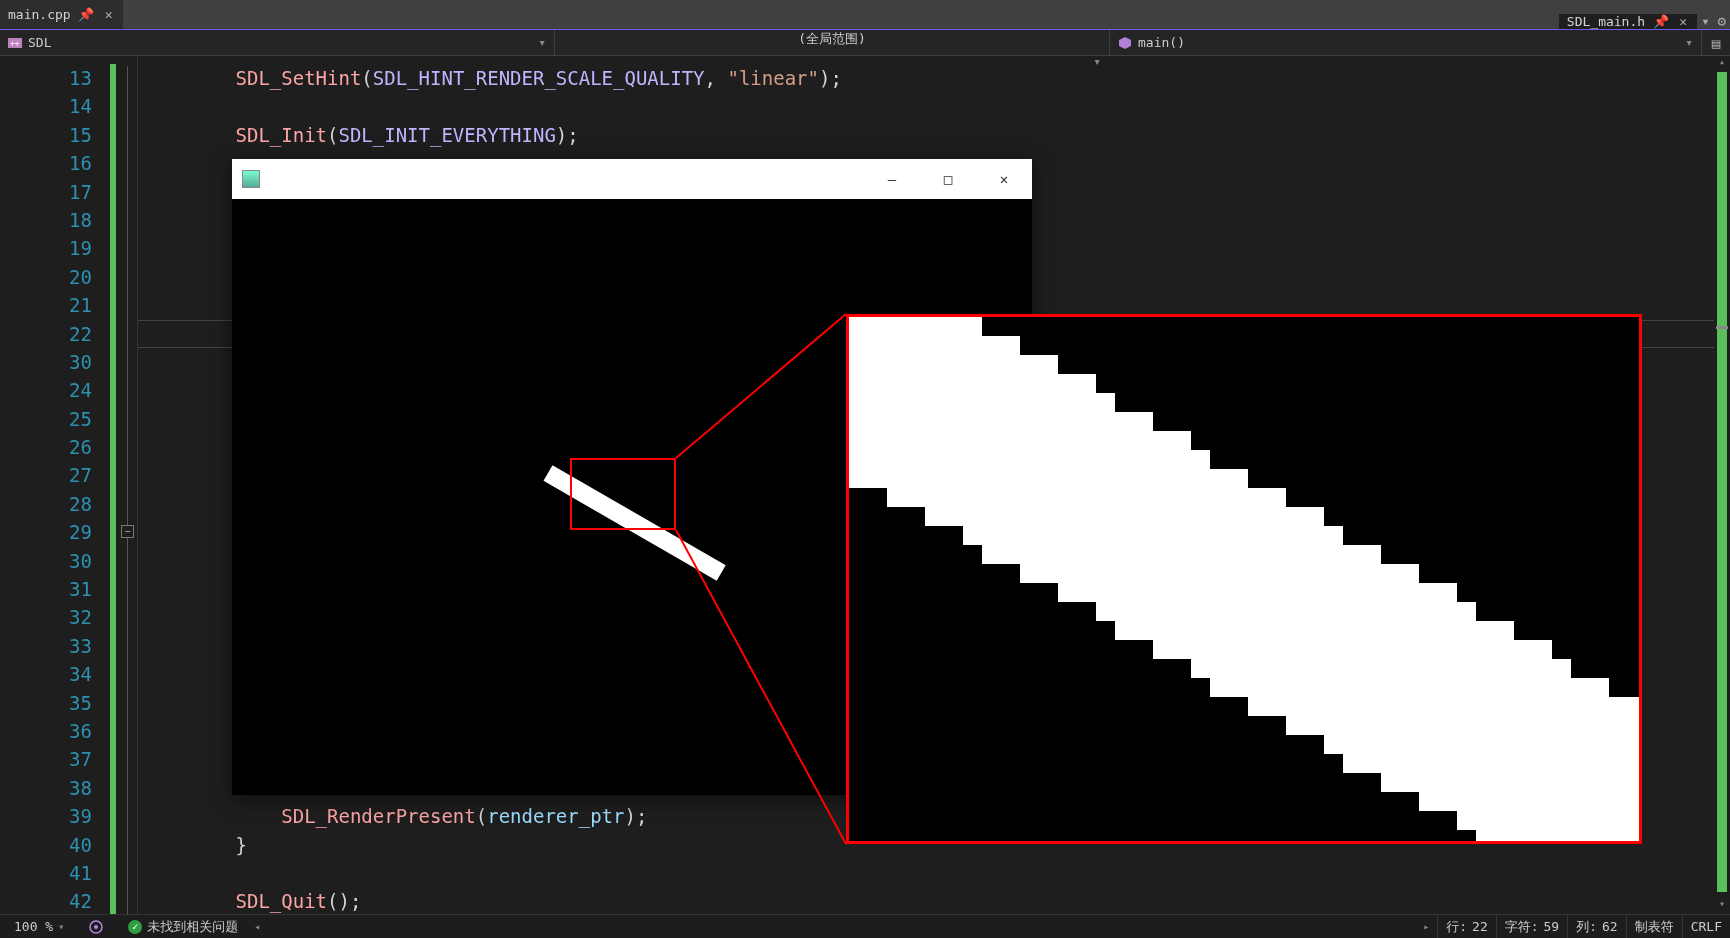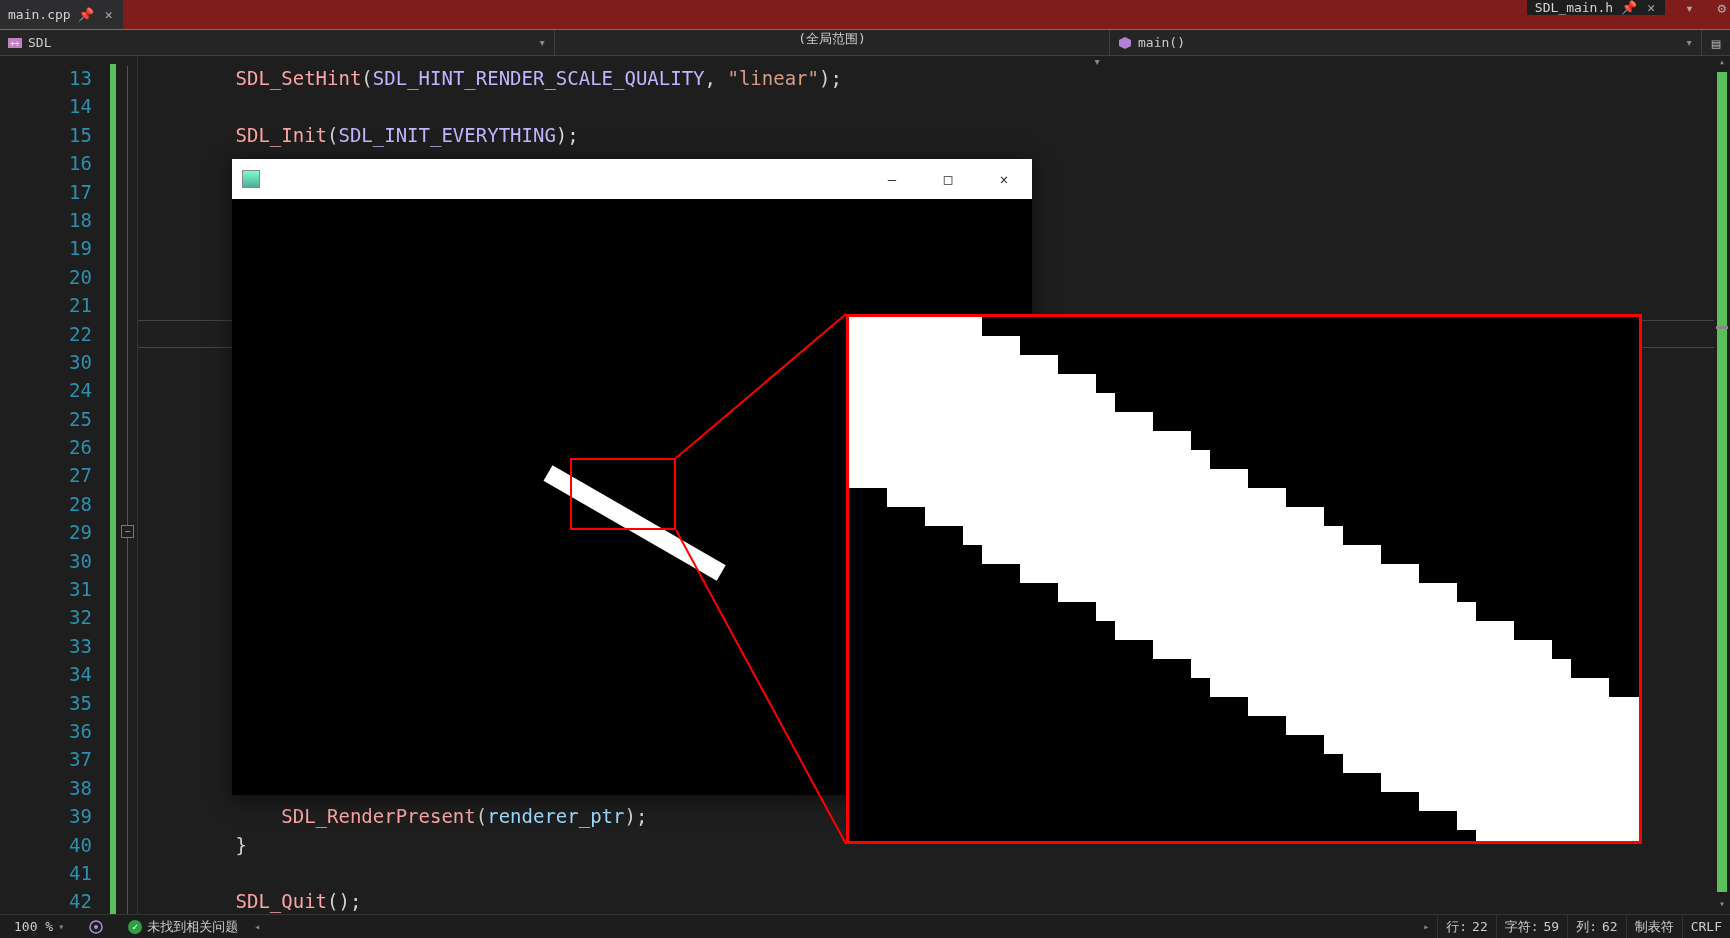--- a/index.html
+++ b/index.html
@@ -10,21 +10,21 @@
   font-family: "Consolas", monospace;
   font-size: 14px;
   color: #d4d4d4;
   overflow: hidden;
   position: relative;
 }
 
 
 .tab-bar {
   height: 30px;
-  background: #7f1d1d;
+  background: #404040;
   display: flex;
   align-items: stretch;
   border-bottom: 1px solid #6c5ce7;
 }
 .tab {
   display: flex;
   align-items: center;
   padding: 0 8px;
   background: #2d2d2d;
   gap: 6px;
@@ -33,22 +33,22 @@
 .tab.active { background: #2d2d30; }
 .tab .pin, .tab .close {
   font-size: 13px;
   color: #aaa;
   cursor: pointer;
   padding: 0 2px;
 }
 .tab-right {
   margin-left: auto;
   display: flex;
-  align-items: flex-start;
-  gap: 16px;
+  align-items: flex-end;
+  gap: 0;
 }
 .tab-right .tab { background: #1e1e1e; }
 .tab-right .icon-btn {
   color: #aaa;
   padding: 0 4px;
   cursor: pointer;
 }
 
 
 .context-bar {

